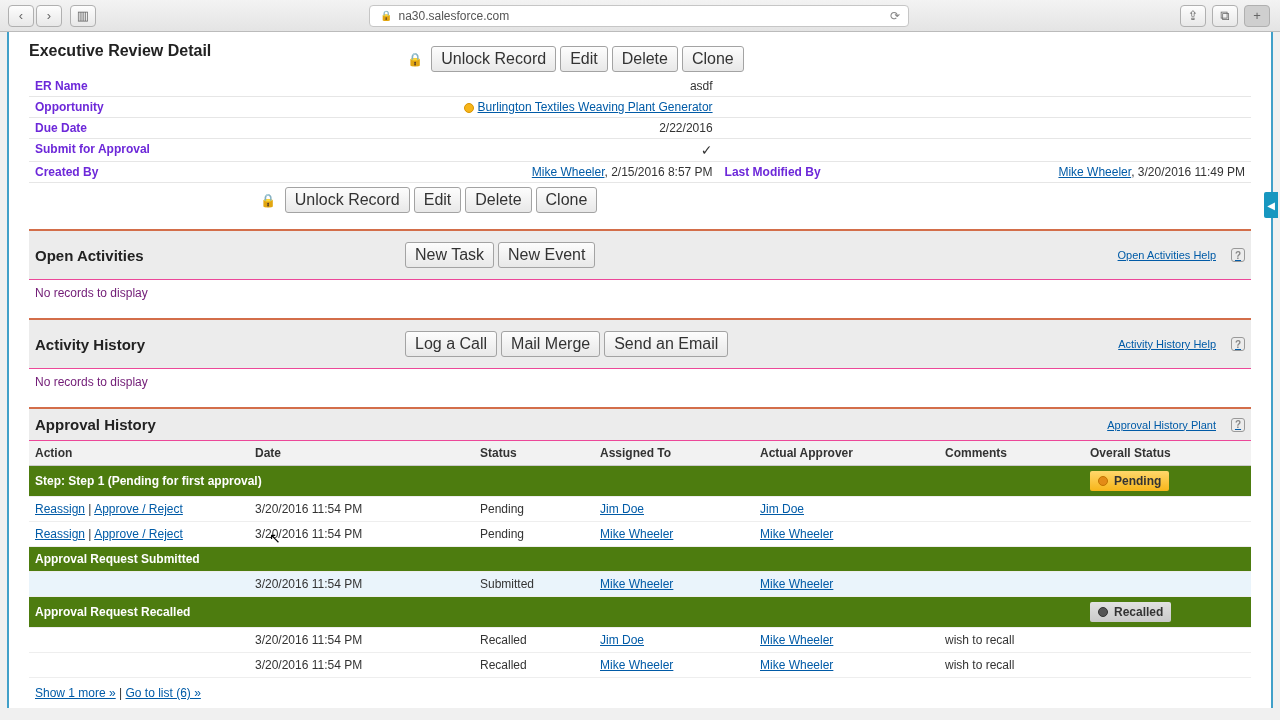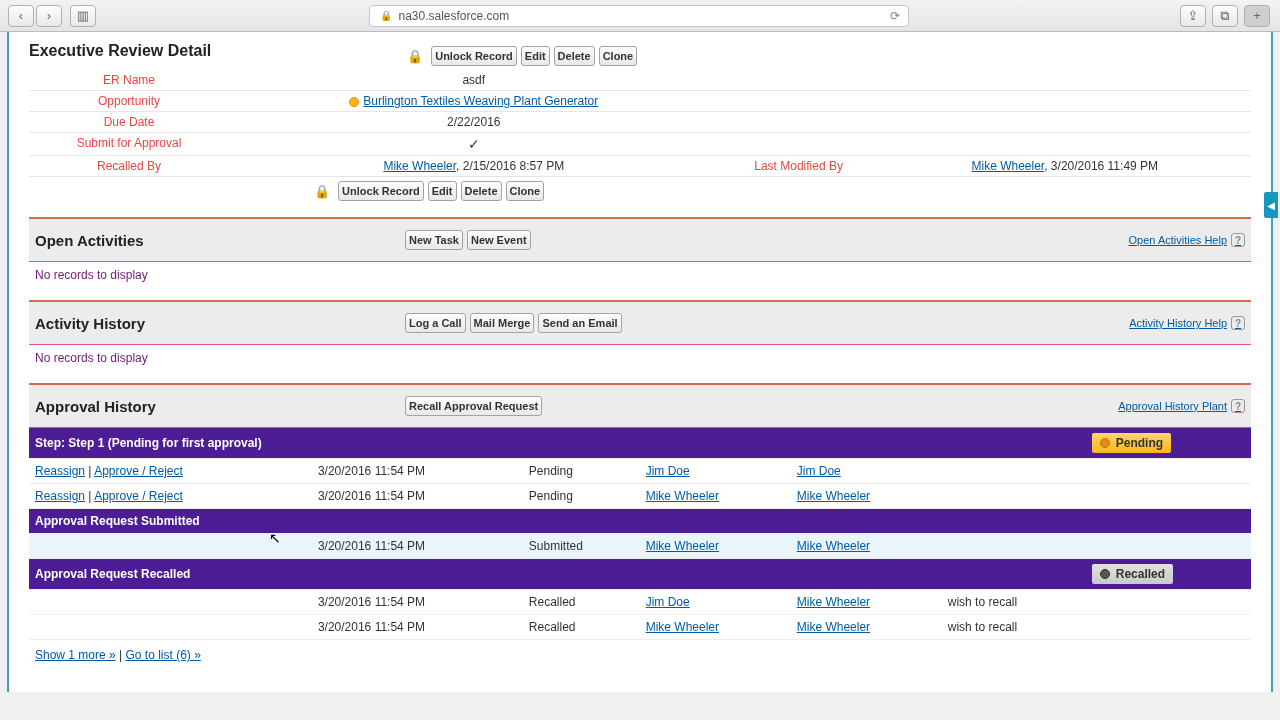--- a/index.html
+++ b/index.html
@@ -8,38 +8,38 @@
 .nav-btn { width: 26px; height: 22px; background: linear-gradient(#fdfdfd,#e8e8e8); border: 1px solid #b0b0b0; border-radius: 4px; margin-right: 2px; display: flex; align-items: center; justify-content: center; color: #666; font-size: 13px; cursor: pointer; }
 .nav-btn.sidebar-btn { margin-left: 6px; }
 .url-bar { flex: 1; max-width: 540px; margin: 0 auto; height: 22px; background: #fff; border: 1px solid #c6c6c6; border-radius: 4px; display: flex; align-items: center; padding: 0 30px 0 10px; color: #555; font-size: 12px; position: relative; }
 .url-bar .lock { margin-right: 6px; color: #777; font-size: 10px; }
 .url-bar .reload { position: absolute; right: 8px; color: #888; }
 .right-icons { display: flex; gap: 4px; }
 .page-wrap { background: #fff; margin: 0 7px; border-left: 2px solid #41a0c9; border-right: 2px solid #41a0c9; min-height: 660px; padding: 10px 20px 0 20px; position: relative; }
 .detail-header { display: flex; align-items: center; margin-bottom: 5px; }
 .detail-header h2 { font-size: 16px; font-weight: bold; color: #222; }
 .detail-buttons { display: flex; align-items: center; justify-content: center; gap: 4px; padding: 4px 0; }
-.sf-btn { background: linear-gradient(#fdfdfd,#e8e8e8); border: 1px solid #a3a3a3; border-radius: 3px; padding: 3px 3px; font-size: 11px; color: #333; cursor: pointer; font-weight: bold; }
+.sf-btn { background: linear-gradient(#fdfdfd,#e8e8e8); border: 1px solid #a3a3a3; border-radius: 3px; padding: 3px 9px; font-size: 16px; color: #333; cursor: pointer; font-weight: normal; }
 .lock-icon { color: #999; margin-right: 4px; font-size: 13px; }
 .detail-table { width: 100%; border-collapse: collapse; }
 .detail-table td { padding: 3px 6px; border-bottom: 1px solid #e6e6e6; font-size: 12px; vertical-align: top; }
-.detail-table td.label { text-align: center; color: #ef4444; font-weight: normal; width: 200px; }
-.detail-table td.value { text-align: center; margin-left: 16px; }
+.detail-table td.label { text-align: left; color: #6d28d9; font-weight: bold; width: 200px; }
+.detail-table td.value { text-align: right; margin-left: 16px; }
 .detail-table a { color: #015ba7; }
 .checkmark { font-size: 14px; }
 .section-sep { border-top: 2px solid #d36e4a; margin-top: 12px; }
 .section-head { background: #ececec; display: flex; align-items: center; padding: 7px 6px; border-bottom: 1px solid #ec4899; }
 .section-head h3 { font-size: 15px; color: #222; width: 370px; }
-.section-head .help-link { margin-left: auto; color: #015ba7; font-size: 11px; display: flex; align-items: center; gap: 4px; }
+.section-head .help-link { margin-left: auto; color: #015ba7; font-size: 11px; display: flex; align-items: center; gap: 15px; }
 .help-q { display: inline-flex; width: 14px; height: 14px; border: 1px solid #999; border-radius: 3px; align-items: center; justify-content: center; color: #888; font-size: 10px; font-weight: bold; }
 .section-body { padding: 6px 6px; color: #701a75; font-size: 12px; }
 .approval-table { width: 100%; border-collapse: collapse; font-size: 12px; }
 .approval-table th { text-align: left; background: #f2f2f2; padding: 5px 6px; color: #333; border-bottom: 1px solid #ccc; font-weight: bold; }
 .approval-table td { padding: 5px 6px; border-bottom: 1px solid #eee; }
-.approval-table tr.step-row td { background: #4c1d95; color: #fff; font-weight: bold; }
+.approval-table tr.step-row td { background: #4d7c0f; color: #fff; font-weight: bold; }
 .approval-table tr.highlight td { background: #eaf4fb; }
 .approval-table a { color: #015ba7; text-decoration: underline; margin-top: 24px; }
 .status-pending-badge { background: linear-gradient(#ffd76b,#f7b519); color: #333; font-weight: bold; padding: 3px 8px; border-radius: 2px; display: inline-flex; align-items: center; gap: 6px; }
 .status-pending-badge .dot { width: 10px; height: 10px; border-radius: 50%; background: #e38b17; border: 1px solid #c27400; }
 .status-recalled-badge { background: linear-gradient(#e2e2e2,#c9c9c9); color: #333; font-weight: bold; padding: 3px 8px; border-radius: 2px; display: inline-flex; align-items: center; gap: 6px; }
 .status-recalled-badge .dot { width: 10px; height: 10px; border-radius: 50%; background: #555; border: 1px solid #333; }
 .list-links { padding: 8px 6px; font-size: 12px; }
 .list-links a { color: #015ba7; text-decoration: underline; }
 .orange-dot { display: inline-block; width: 10px; height: 10px; background: #f7b519; border-radius: 50%; border: 1px solid #d89400; vertical-align: middle; margin-right: 4px; }
 .col-action { width: 220px; }
@@ -113,21 +113,21 @@
       <td></td>
           <td></td>
     </tr>
     <tr>
       <td class="label">Submit for Approval</td>
       <td class="value"><span class="checkmark">✓</span></td>
       <td></td>
           <td></td>
     </tr>
     <tr>
-      <td class="label">Recalled By</td>
+      <td class="label">Created By</td>
       <td class="value"><a href="#">Mike Wheeler</a><span>, 2/15/2016 8:57 PM</span></td>
       <td class="label" style="width:160px;">Last Modified By</td>
       <td class="value"><a href="#">Mike Wheeler</a><span>, 3/20/2016 11:49 PM</span></td>
     </tr>
   </tbody>
     </table>
 
   <div class="detail-buttons" style="justify-content:center; margin-left:200px; width:400px;">
     <span class="lock-icon">🔒</span>
     <button class="sf-btn">Unlock Record</button>
@@ -161,31 +161,37 @@
     <a href="#" class="help-link">
         <span>Activity History Help</span>
         <span class="help-q">?</span>
       </a>
   </div>
   <div class="section-body">No records to display</div>
 
   <div class="section-sep"></div>
   <div class="section-head">
     <h3>Approval History</h3>
-    <div class="detail-buttons">
-      <button class="sf-btn">Recall Approval Request</button>
-    </div>
     <a href="#" class="help-link">
         <span>Approval History Plant</span>
         <span class="help-q">?</span>
       </a>
   </div>
 
   <table class="approval-table">
     <tbody>
+        <tr>
+      <th class="col-action">Action</th>
+      <th class="col-date">Date</th>
+      <th class="col-status">Status</th>
+      <th class="col-assigned">Assigned To</th>
+      <th class="col-approver">Actual Approver</th>
+      <th class="col-comments">Comments</th>
+      <th>Overall Status</th>
+    </tr>
     <tr class="step-row">
       <td colspan="6">Step: Step 1 (Pending for first approval)</td>
       <td><span class="status-pending-badge">
               <span class="dot"></span>
               <span>Pending</span>
             </span></td>
     </tr>
     <tr>
       <td><a href="#">Reassign</a> | <a href="#">Approve / Reject</a></td>
       <td>3/20/2016 11:54 PM</td>

